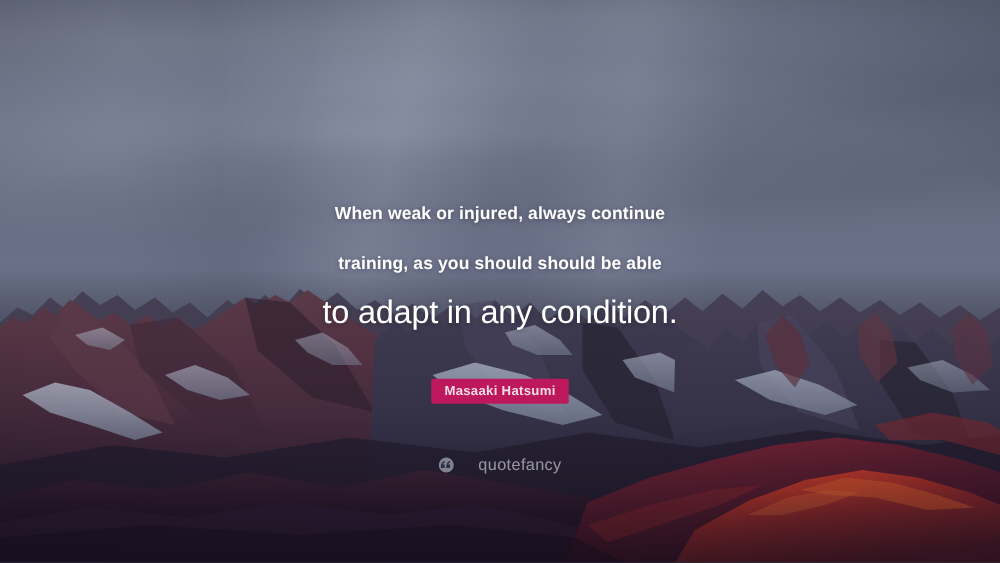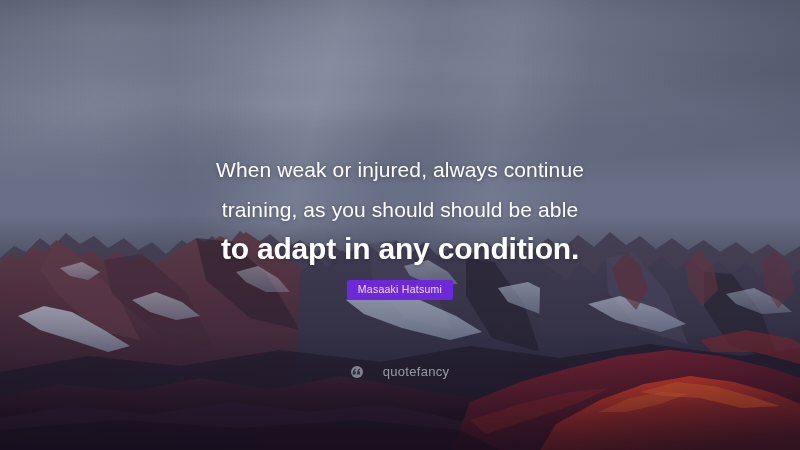--- a/index.html
+++ b/index.html
@@ -86,47 +86,48 @@
     padding: 0 80px;
     box-sizing: border-box;
   }
   .q-line {
     color: #ffffff;
     letter-spacing: 0.1px;
     text-shadow: 0 1px 4px rgba(20,20,40,0.38);
     white-space: nowrap;
   }
   .q-line-1, .q-line-2 {
-    font-size: 21px;
+    font-size: 14px;
+    font-weight: 700;
+    line-height: 40px;
+  }
+  .q-line-3 {
+    font-size: 26px;
     font-weight: 400;
-    line-height: 40px;
-  }
-  .q-line-3 {
-    font-size: 30px;
-    font-weight: 700;
     line-height: 38px;
     letter-spacing: -0.2px;
   }
 
   
   .author-wrap {
     position: absolute;
     left: 0; right: 0;
     top: 279px;
     text-align: center;
   }
   .author-badge {
     display: inline-block;
-    background: #6d28d9;
+    background: #be185d;
     color: #f3dde4;
     font-size: 10.5px;
-    font-weight: 400;
+    font-weight: 700;
     letter-spacing: 0.25px;
     padding: 3.5px 11px 4.5px 11px;
     border-radius: 2px;
+    margin-top: 24px;
   }
 
   
   .watermark {
     position: absolute;
     left: 0; right: 0;
     top: 364px;
     text-align: center;
     display: flex;
     align-items: center;

